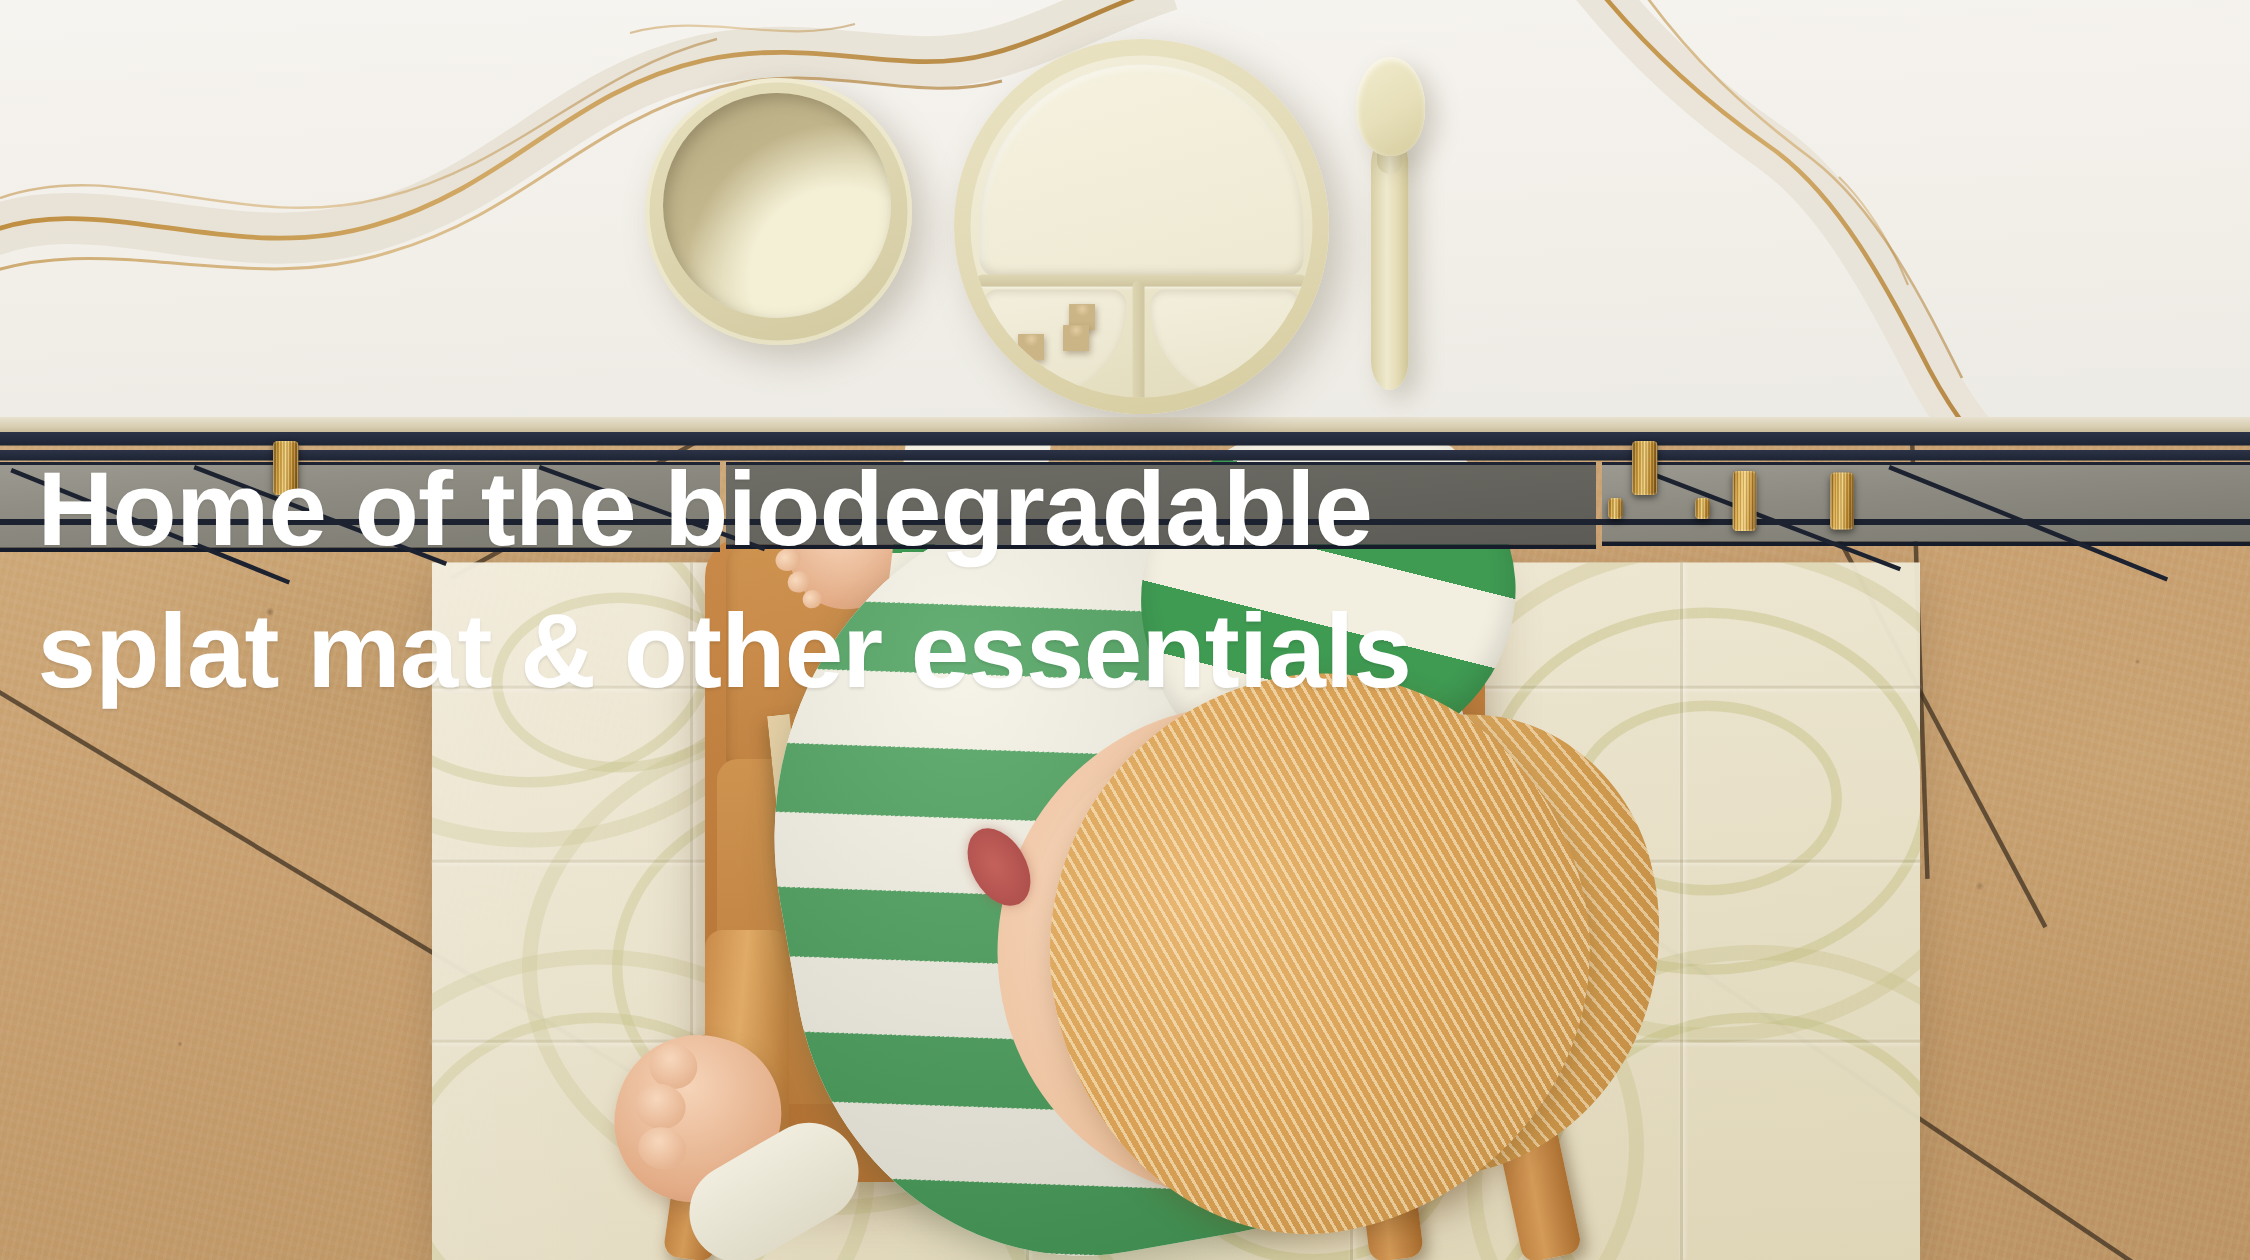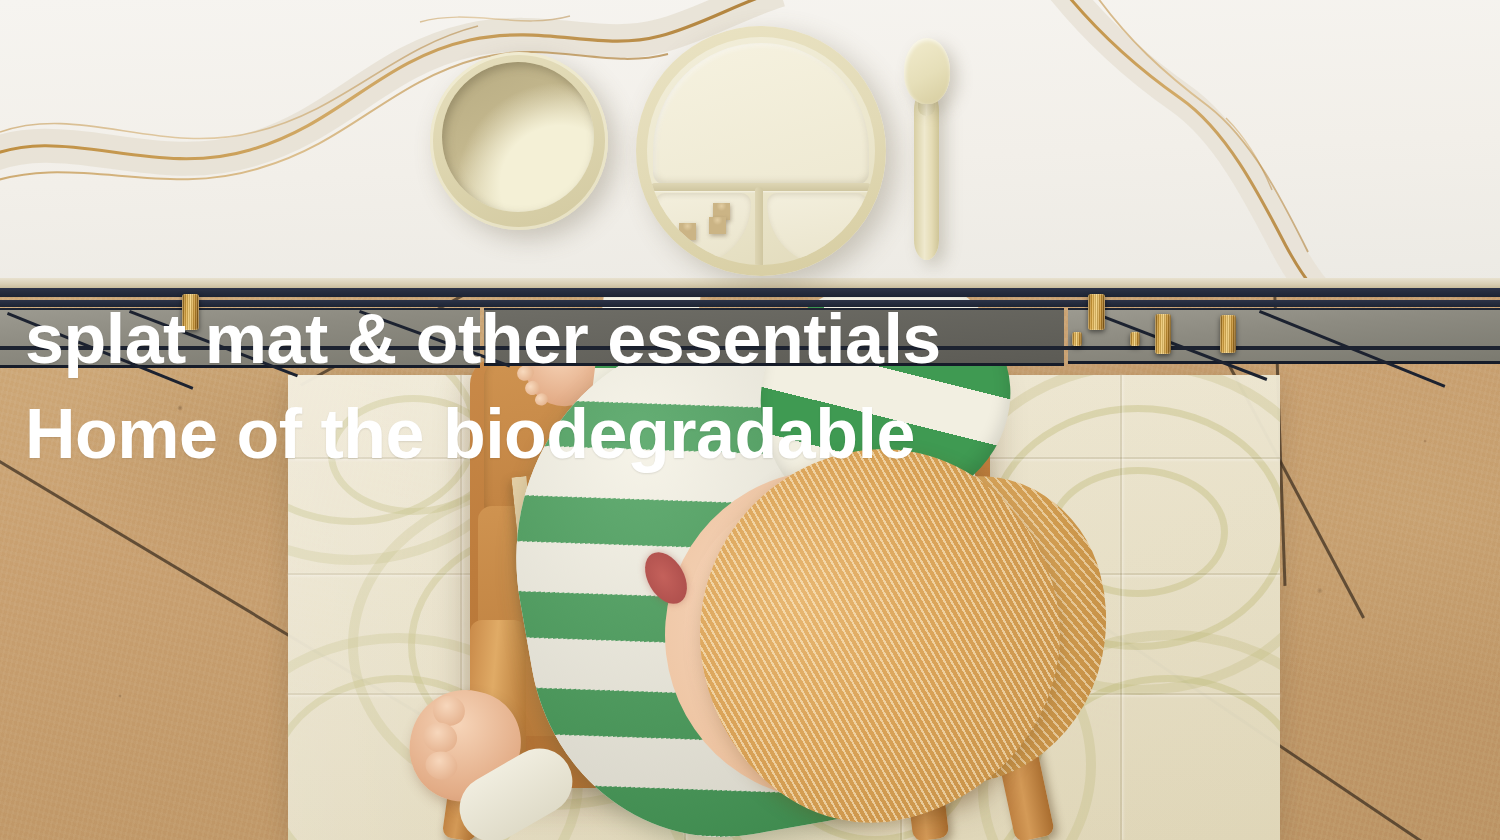--- a/index.html
+++ b/index.html
@@ -608,17 +608,17 @@
       <div class="knob" style="left:1088px; top:6px;  width:17px; height:36px;"></div>
       <div class="knob" style="left:1155px; top:26px; width:16px; height:40px;"></div>
       <div class="knob" style="left:1220px; top:27px; width:16px; height:38px;"></div>
       <div class="knob" style="left:1072px; top:44px; width:10px; height:14px;"></div>
       <div class="knob" style="left:1130px; top:44px; width:10px; height:14px;"></div>
     </div>
 
   </div>
 
   <h1 class="headline">
+    <span class="ln">Home of the biodegradable</span>
     <span class="ln">splat mat &amp; other essentials</span>
-    <span class="ln">Home of the biodegradable</span>
   </h1>
 
 </div>
 
 </body></html>

